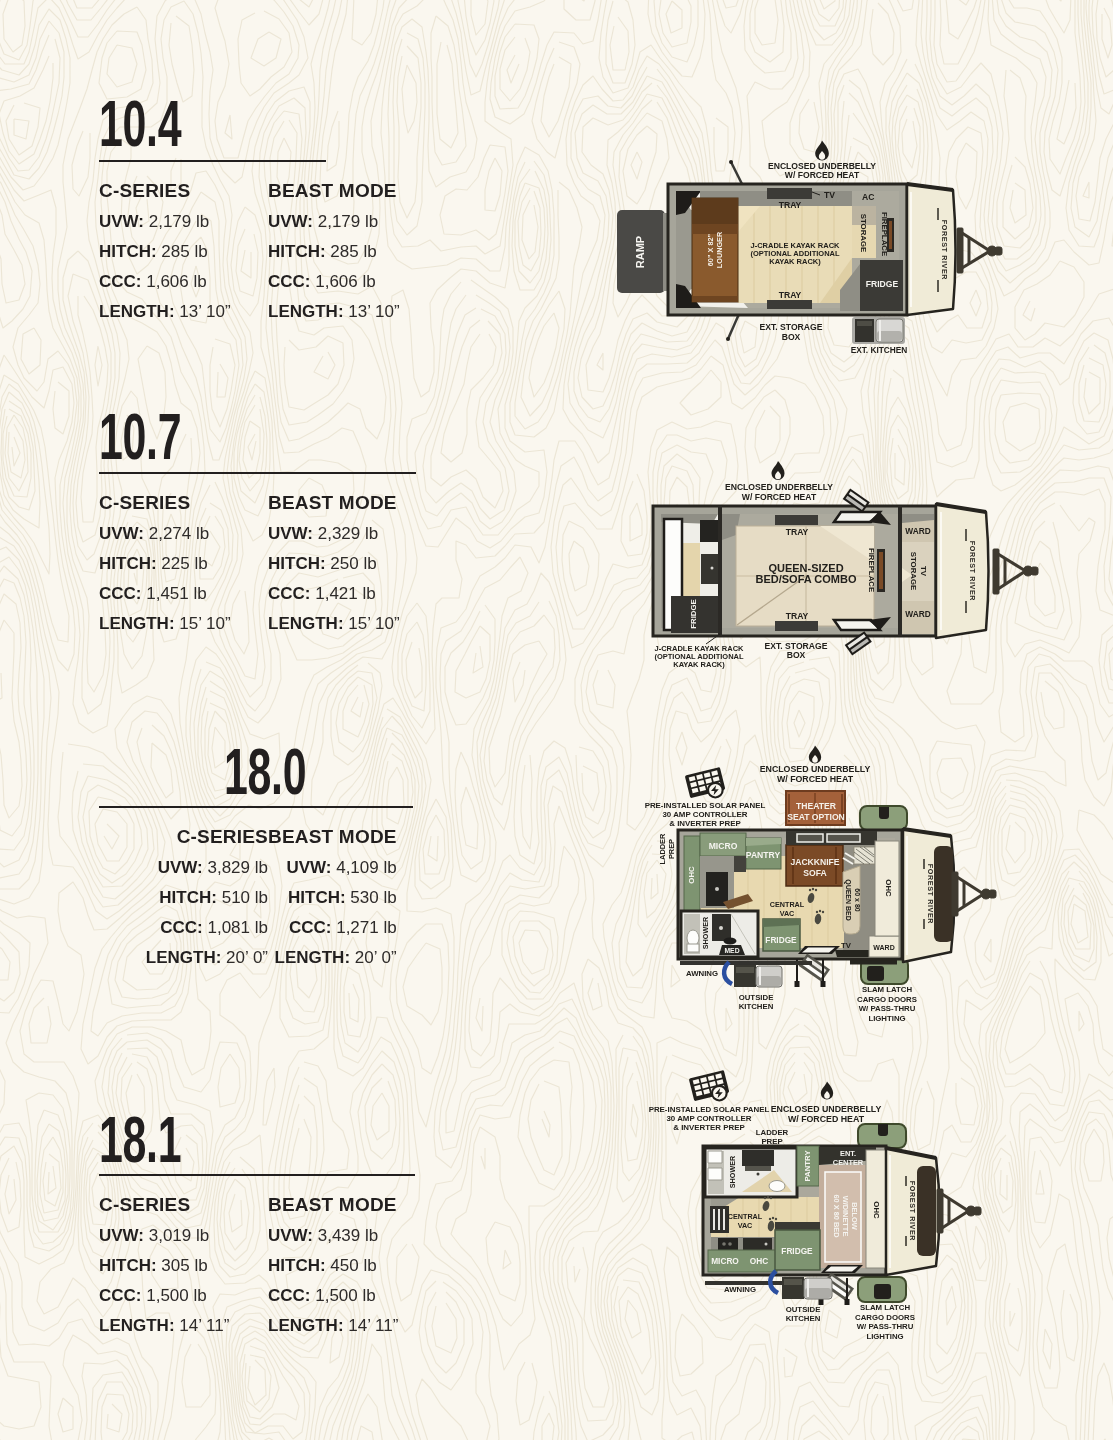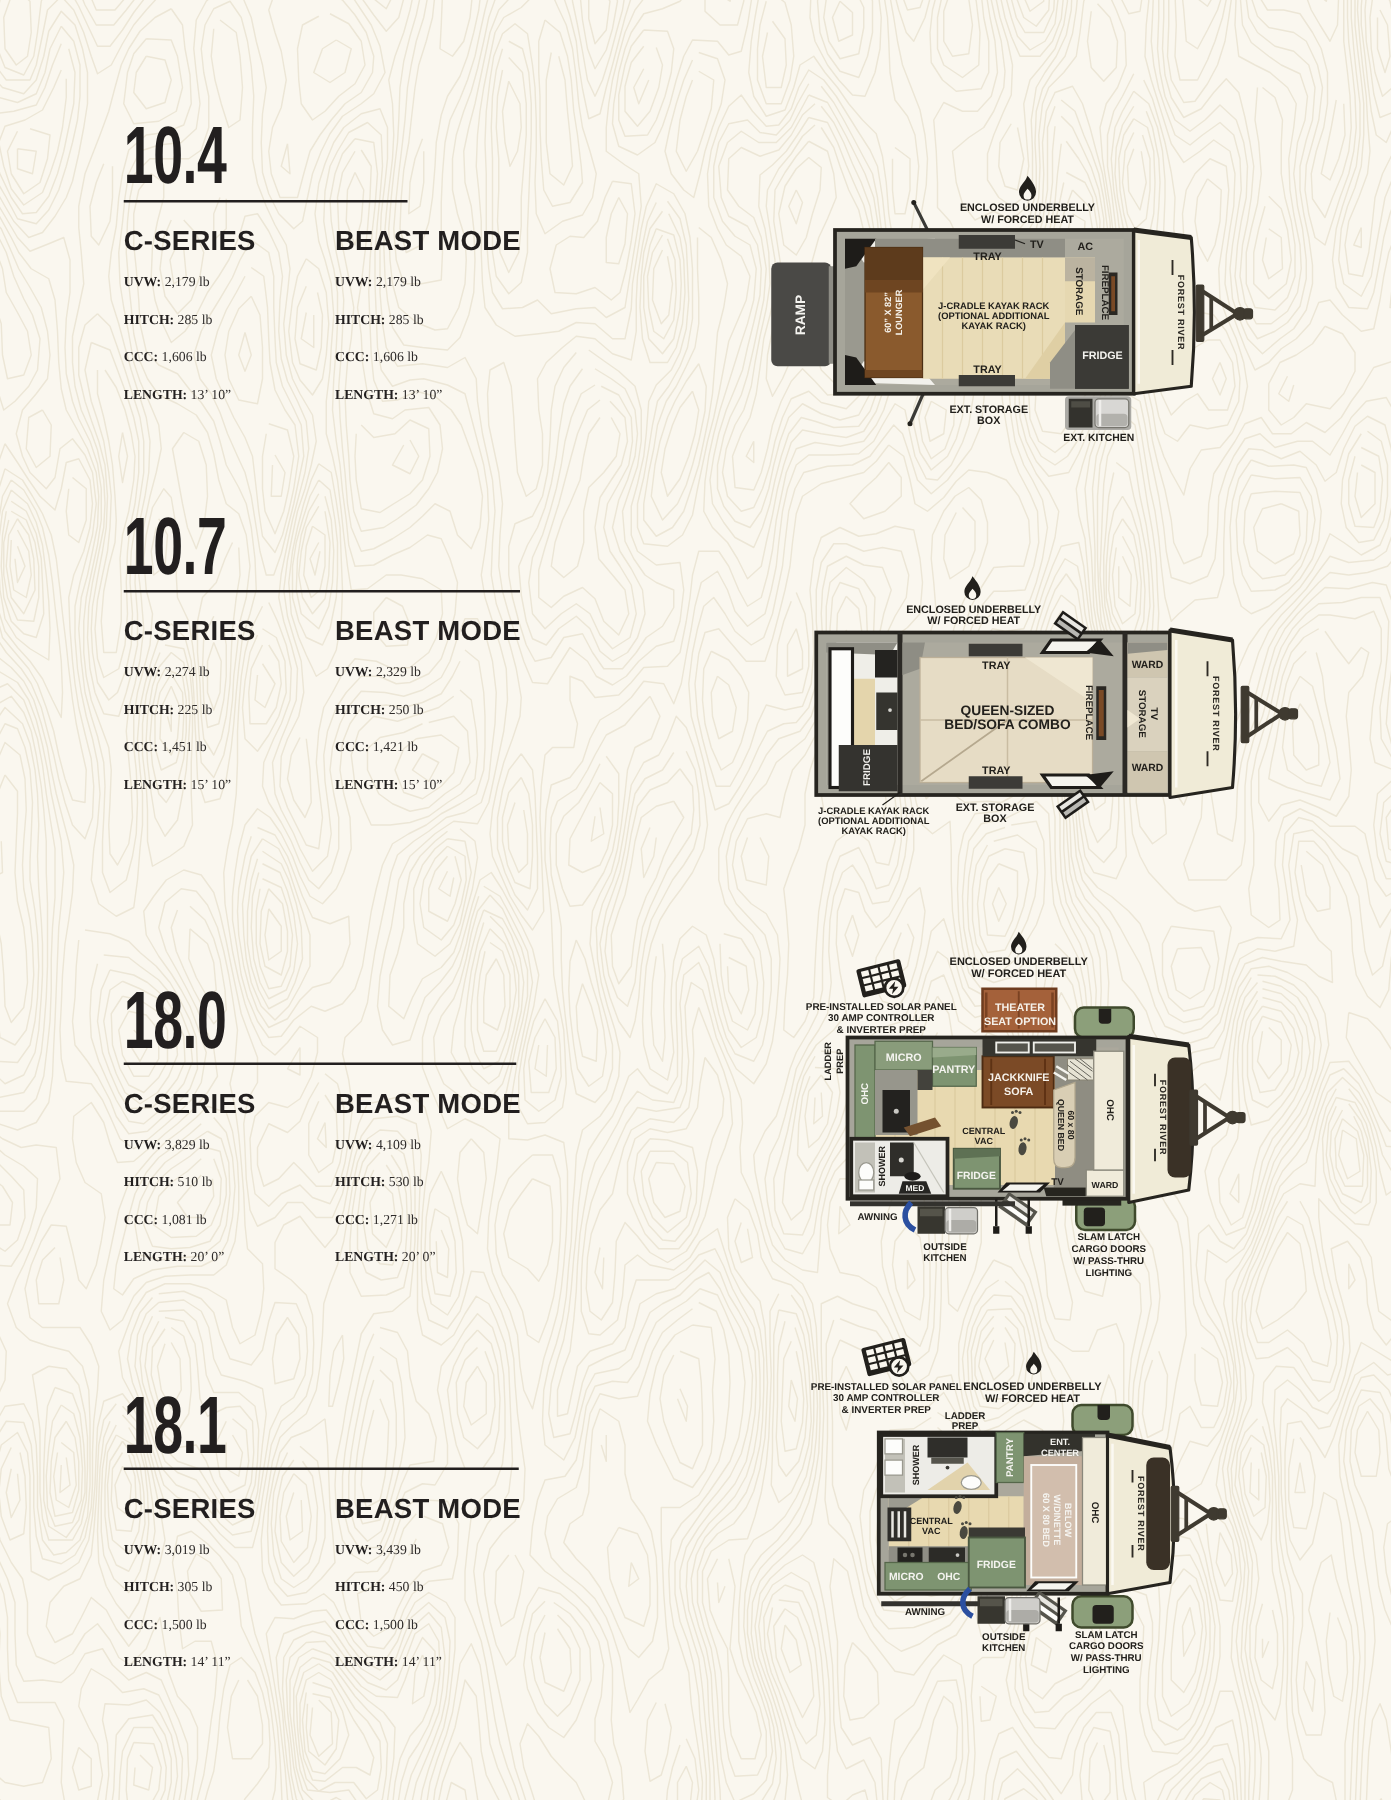--- a/index.html
+++ b/index.html
@@ -5,22 +5,22 @@
   html,body{margin:0;padding:0;}
   body{width:1113px;height:1440px;position:relative;overflow:hidden;
        background:#FAF7EF;font-family:"Liberation Sans",sans-serif;}
   .topo{position:absolute;left:0;top:0;z-index:0;}
   .sec{position:absolute;left:99px;z-index:2;color:#221F1F;}
   .num{font-size:65px;font-weight:bold;letter-spacing:-0.5px;line-height:1;margin-top:-8.5px;
        transform:scaleX(0.66);transform-origin:left top;color:#221F1F;}
   .rule{height:2px;background:#221F1F;}
   .cols{display:flex;}
   .col1{width:169px;}
-  .colh{font-size:22px;font-weight:bold;letter-spacing:0.2px;margin-bottom:4.5px;}
-  .spec{font-size:11px;line-height:30px;color:#2E2B2A;white-space:nowrap;font-family:Liberation Serif, serif;}
+  .colh{font-size:19px;font-weight:bold;letter-spacing:0.2px;margin-bottom:4.5px;}
+  .spec{font-size:17px;line-height:30px;color:#2E2B2A;white-space:nowrap;}
   .spec b{color:#221F1F;}
   .fp{position:absolute;z-index:1;}
   svg text{font-family:"Liberation Sans",sans-serif;}
 </style>
 </head>
 <body>
 
 <svg class="topo" width="1113" height="1440" viewBox="0 0 1113 1440" fill="none" stroke="#ECE6D6" stroke-width="1.15" stroke-linejoin="round">
 <polyline points="819,-30 818,-5 824,9 835,1 834,-23"></polyline>
 <polyline points="637,152 631,165 637,179 642,162 637,152"></polyline>
@@ -690,21 +690,21 @@
 
       <div class="colh">BEAST MODE</div>
       <div class="spec"><b>UVW:</b> 2,329 lb</div>
       <div class="spec"><b>HITCH:</b> 250 lb</div>
       <div class="spec"><b>CCC:</b> 1,421 lb</div>
       <div class="spec"><b>LENGTH:</b> 15’ 10”</div>
     </div>
   </div>
 </div>
 
-<div class="sec" style="top:791px;">
+<div class="sec" style="top:747px;text-align:right;">
 
   <div class="num">18.0</div>
 
   <div class="rule" style="width:314px;margin-top:2px;"></div>
   <div style="height:18.5px;"></div>
   <div class="cols">
     <div class="col1">
 
       <div class="colh">C-SERIES</div>
       <div class="spec"><b>UVW:</b> 3,829 lb</div>

